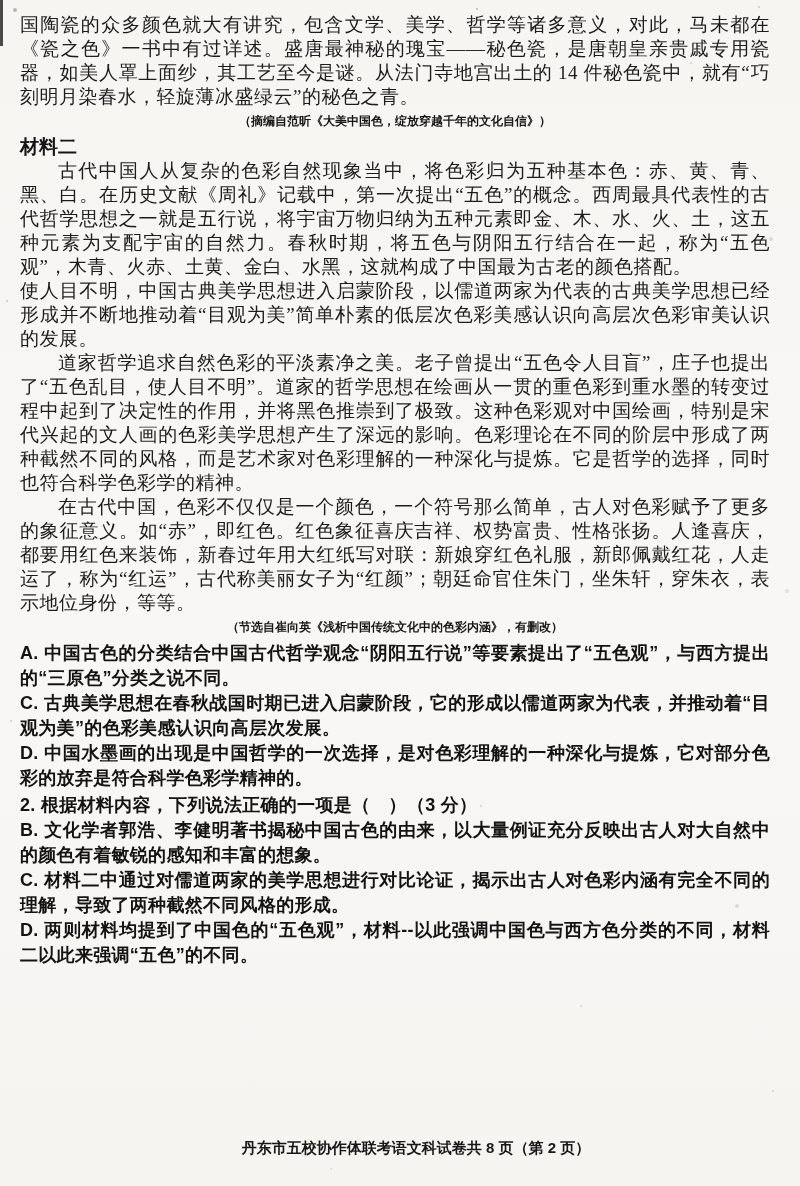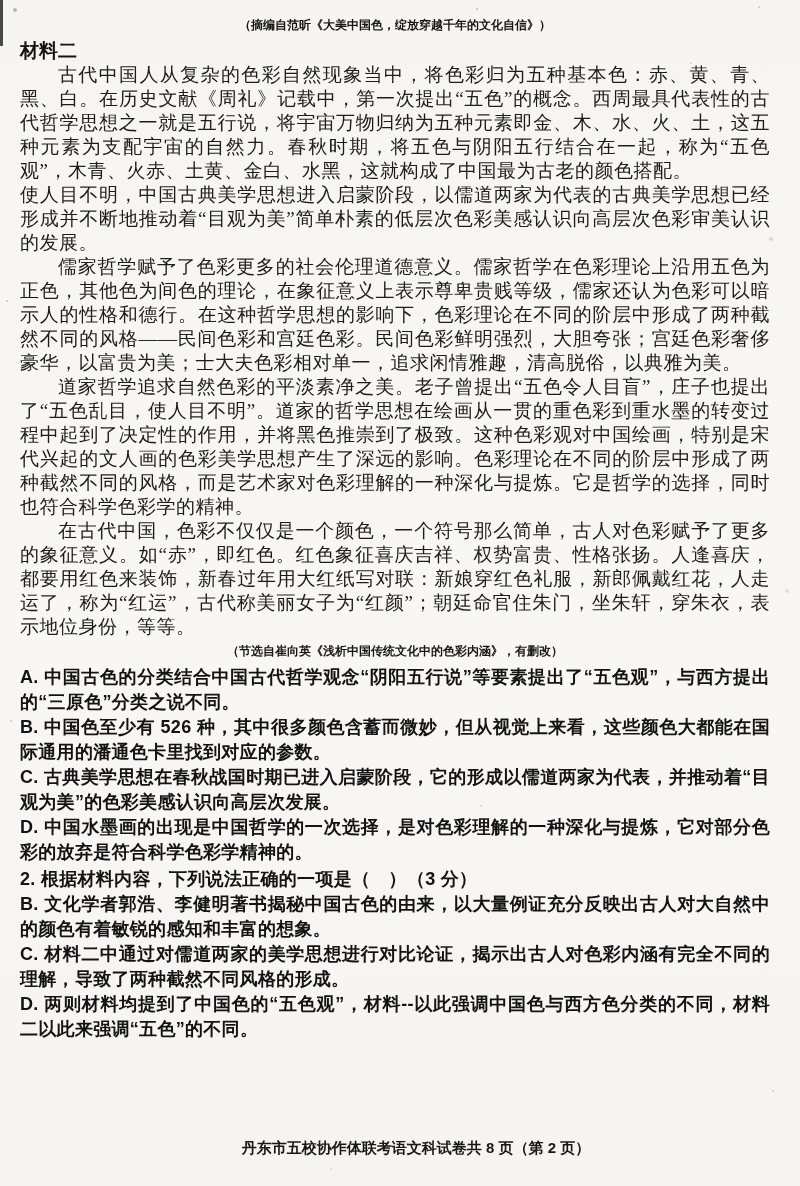--- a/index.html
+++ b/index.html
@@ -107,36 +107,35 @@
 </style>
 </head>
 <body>
 
 <div class="page">
   <div class="scan-edge"></div>
   <div class="speck"></div>
 
   <div class="content">
 
+    <p class="passage">国陶瓷的众多颜色就大有讲究，包含文学、美学、哲学等诸多意义，对此，马未都在《瓷之色》一书中有过详述。盛唐最神秘的瑰宝——秘色瓷，是唐朝皇亲贵戚专用瓷器，如美人罩上面纱，其工艺至今是谜。从法门寺地宫出土的 14 件秘色瓷中，就有“巧刻明月染春水，轻旋薄冰盛绿云”的秘色之青。</p>
 
     <p class="source">（摘编自范昕《大美中国色，绽放穿越千年的文化自信》）</p>
 
     <h3 class="material-heading">材料二</h3>
 
     <p class="passage indent">古代中国人从复杂的色彩自然现象当中，将色彩归为五种基本色：赤、黄、青、黑、白。在历史文献《周礼》记载中，第一次提出“五色”的概念。西周最具代表性的古代哲学思想之一就是五行说，将宇宙万物归纳为五种元素即金、木、水、火、土，这五种元素为支配宇宙的自然力。春秋时期，将五色与阴阳五行结合在一起，称为“五色观”，木青、火赤、土黄、金白、水黑，这就构成了中国最为古老的颜色搭配。</p>
     <p class="passage">使人目不明，中国古典美学思想进入启蒙阶段，以儒道两家为代表的古典美学思想已经形成并不断地推动着“目观为美”简单朴素的低层次色彩美感认识向高层次色彩审美认识的发展。</p>
-    <p class="passage indent">儒家哲学赋予了色彩更多的社会伦理道德意义。儒家哲学在色彩理论上沿用五色为正色，其他色为间色的理论，在象征意义上表示尊卑贵贱等级，儒家还认为色彩可以暗示人的性格和德行。在这种哲学思想的影响下，色彩理论在不同的阶层中形成了两种截然不同的风格——民间色彩和宫廷色彩。民间色彩鲜明强烈，大胆夸张；宫廷色彩奢侈豪华，以富贵为美；士大夫色彩相对单一，追求闲情雅趣，清高脱俗，以典雅为美。</p>
     <p class="passage indent">道家哲学追求自然色彩的平淡素净之美。老子曾提出“五色令人目盲”，庄子也提出了“五色乱目，使人目不明”。道家的哲学思想在绘画从一贯的重色彩到重水墨的转变过程中起到了决定性的作用，并将黑色推崇到了极致。这种色彩观对中国绘画，特别是宋代兴起的文人画的色彩美学思想产生了深远的影响。色彩理论在不同的阶层中形成了两种截然不同的风格，而是艺术家对色彩理解的一种深化与提炼。它是哲学的选择，同时也符合科学色彩学的精神。</p>
     <p class="passage indent">在古代中国，色彩不仅仅是一个颜色，一个符号那么简单，古人对色彩赋予了更多的象征意义。如“赤”，即红色。红色象征喜庆吉祥、权势富贵、性格张扬。人逢喜庆，都要用红色来装饰，新春过年用大红纸写对联：新娘穿红色礼服，新郎佩戴红花，人走运了，称为“红运”，古代称美丽女子为“红颜”；朝廷命官住朱门，坐朱轩，穿朱衣，表示地位身份，等等。</p>
 
     <p class="source">（节选自崔向英《浅析中国传统文化中的色彩内涵》，有删改）</p>
 
     <div class="question">
       <p class="option">A. 中国古色的分类结合中国古代哲学观念“阴阳五行说”等要素提出了“五色观”，与西方提出的“三原色”分类之说不同。</p>
-      <p class="option">B. 中国色至少有 526 种，其中很多颜色含蓄而微妙，但从视觉上来看，这些颜色大都能在国际通用的潘通色卡里找到对应的参数。</p>
       <p class="option">C. 古典美学思想在春秋战国时期已进入启蒙阶段，它的形成以儒道两家为代表，并推动着“目观为美”的色彩美感认识向高层次发展。</p>
       <p class="option">D. 中国水墨画的出现是中国哲学的一次选择，是对色彩理解的一种深化与提炼，它对部分色彩的放弃是符合科学色彩学精神的。</p>
     </div>
 
     <div class="question">
       <p class="stem">2. 根据材料内容，下列说法正确的一项是（　）（3 分）</p>
       <p class="option">B. 文化学者郭浩、李健明著书揭秘中国古色的由来，以大量例证充分反映出古人对大自然中的颜色有着敏锐的感知和丰富的想象。</p>
       <p class="option">C. 材料二中通过对儒道两家的美学思想进行对比论证，揭示出古人对色彩内涵有完全不同的理解，导致了两种截然不同风格的形成。</p>
       <p class="option">D. 两则材料均提到了中国色的“五色观”，材料--以此强调中国色与西方色分类的不同，材料二以此来强调“五色”的不同。</p>
     </div>

